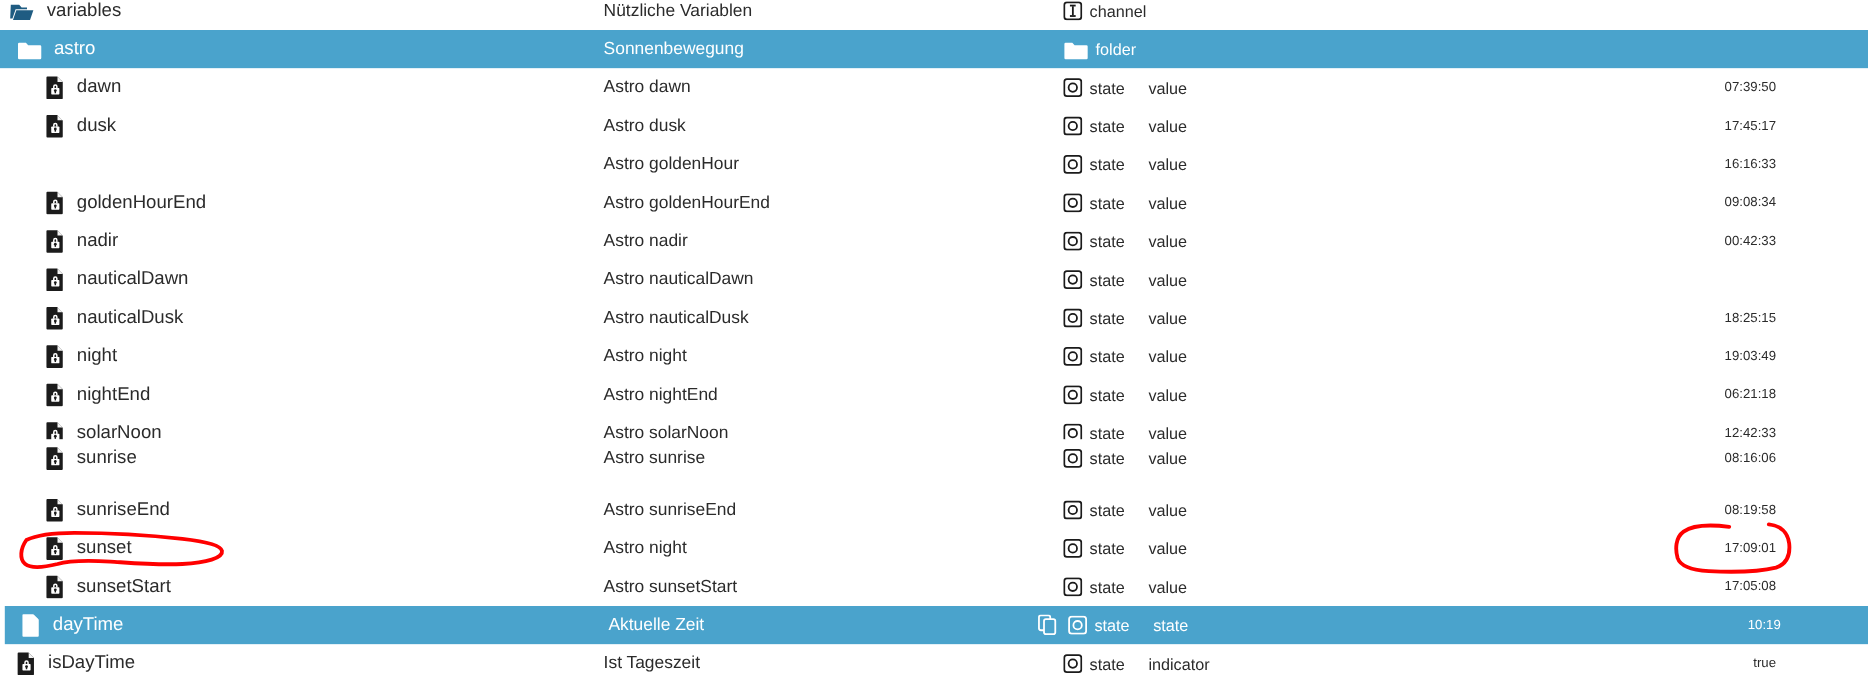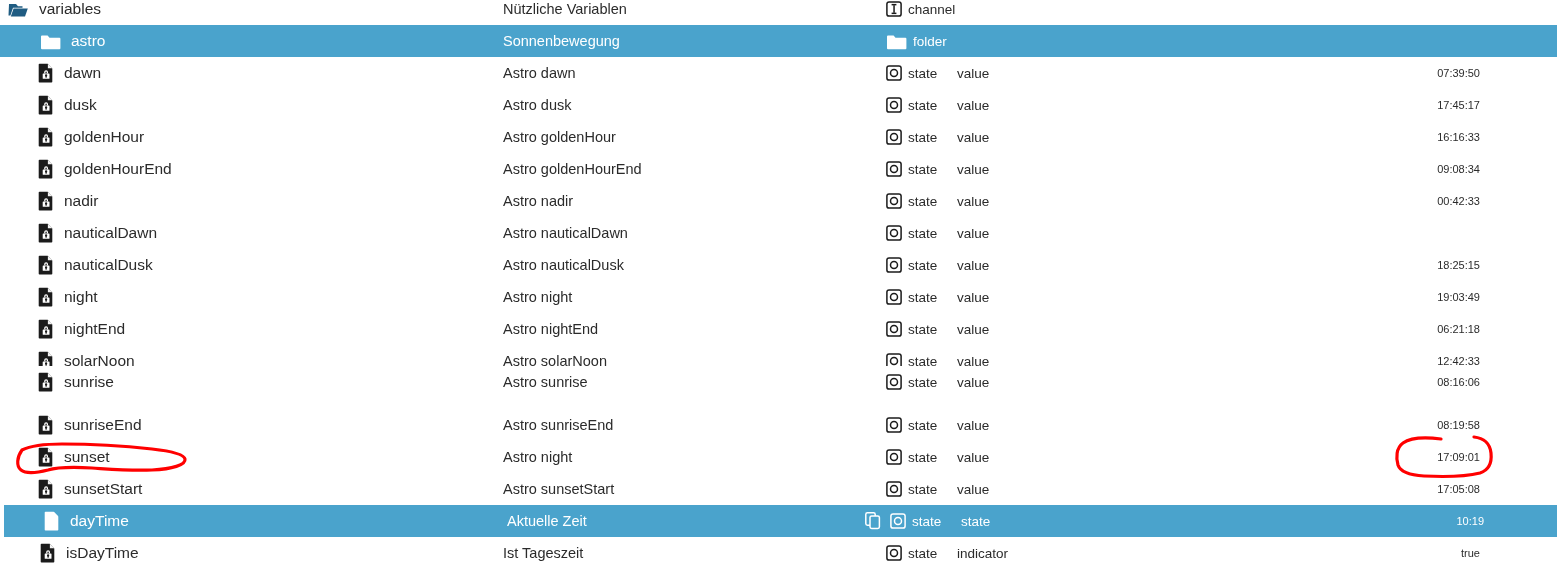--- a/index.html
+++ b/index.html
@@ -47,21 +47,21 @@
     display: flex;
     align-items: center;
     color: #2b2b2b;
     font-size: 15.5px;
     white-space: nowrap;
   }
   .name-text { margin-left: 10px; }
 
   
   .lvl0 .c-name { padding-left: 8px; }
-  .lvl1 .c-name { padding-left: 40px; }
+  .lvl1 .c-name { padding-left: 14px; }
   .lvl2 .c-name { padding-left: 38px; }
 
   
   .c-desc {
     position: absolute;
     left: 503px;
     top: 0;
     height: 32px;
     display: flex;
     align-items: center;
@@ -236,33 +236,20 @@
               <rect x="0.9" y="0.9" width="14.2" height="14.2" rx="2.2" fill="none" stroke="#1b1b1b" stroke-width="1.5"></rect>
               <circle cx="8" cy="8" r="3.5" fill="none" stroke="#1b1b1b" stroke-width="1.5"></circle>
             </svg>
           </span>
           <span class="c-typelabel">state</span>
         </div>
         <div class="c-role">value</div>
         <div class="c-value">17:45:17</div>
       </div>
       <div class="row lvl2" style="position: absolute; top: 121px; left: 0px;">
-        <div class="c-name">
-          <span class="icon">
-            <svg width="16" height="20" viewBox="0 0 16 20">
-              <path d="M1.5 0.8 h8.2 l4.6 4.6 v13.4 a0.8 0.8 0 0 1 -0.8 0.8 h-12 a0.8 0.8 0 0 1 -0.8 -0.8 v-17.2 a0.8 0.8 0 0 1 0.8 -0.8 z" fill="#1b1b1b"></path>
-              <path d="M9.9 1.0 v4.3 h4.3 z" fill="#ffffff" opacity="0.95"></path>
-              <path d="M6.2 9.1 a1.9 1.9 0 0 1 3.8 0 v1.5 h-1.25 v-1.5 a0.65 0.65 0 0 0 -1.3 0 v1.5 h-1.25 z" fill="#ffffff"></path>
-              <rect x="4.7" y="10.4" width="6.8" height="5.4" rx="0.6" fill="#ffffff"></rect>
-              <circle cx="8.1" cy="12.5" r="1.15" fill="#1b1b1b"></circle>
-              <rect x="7.5" y="12.5" width="1.2" height="2.2" fill="#1b1b1b"></rect>
-            </svg>
-          </span>
-          <span class="name-text">goldenHour</span>
-        </div>
         <div class="c-desc">Astro goldenHour</div>
         <div class="c-type">
           <span class="icon">
             <svg width="16" height="16" viewBox="0 0 16 16">
               <rect x="0.9" y="0.9" width="14.2" height="14.2" rx="2.2" fill="none" stroke="#1b1b1b" stroke-width="1.5"></rect>
               <circle cx="8" cy="8" r="3.5" fill="none" stroke="#1b1b1b" stroke-width="1.5"></circle>
             </svg>
           </span>
           <span class="c-typelabel">state</span>
         </div>

